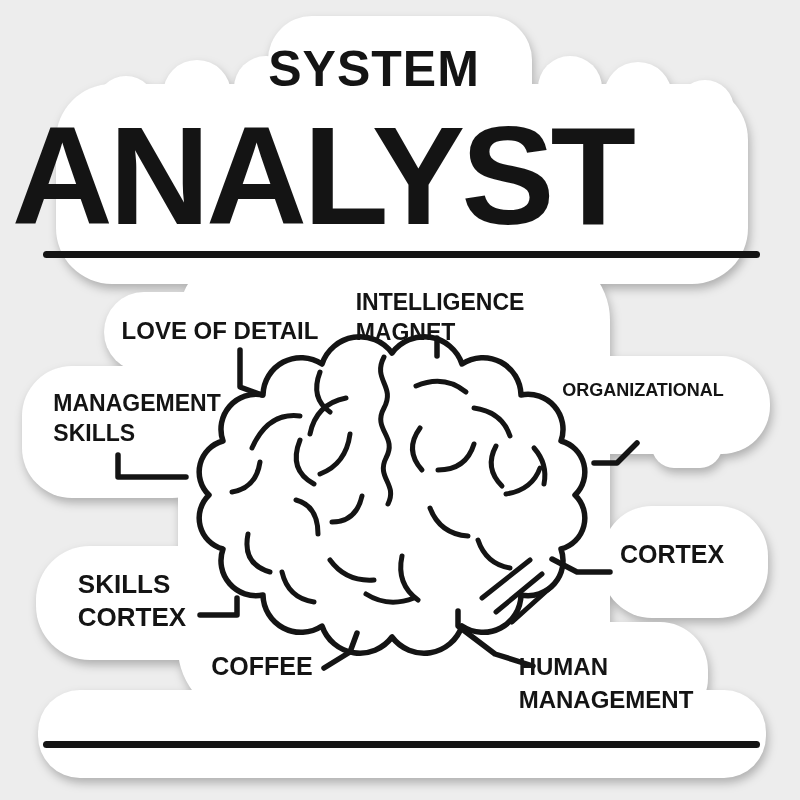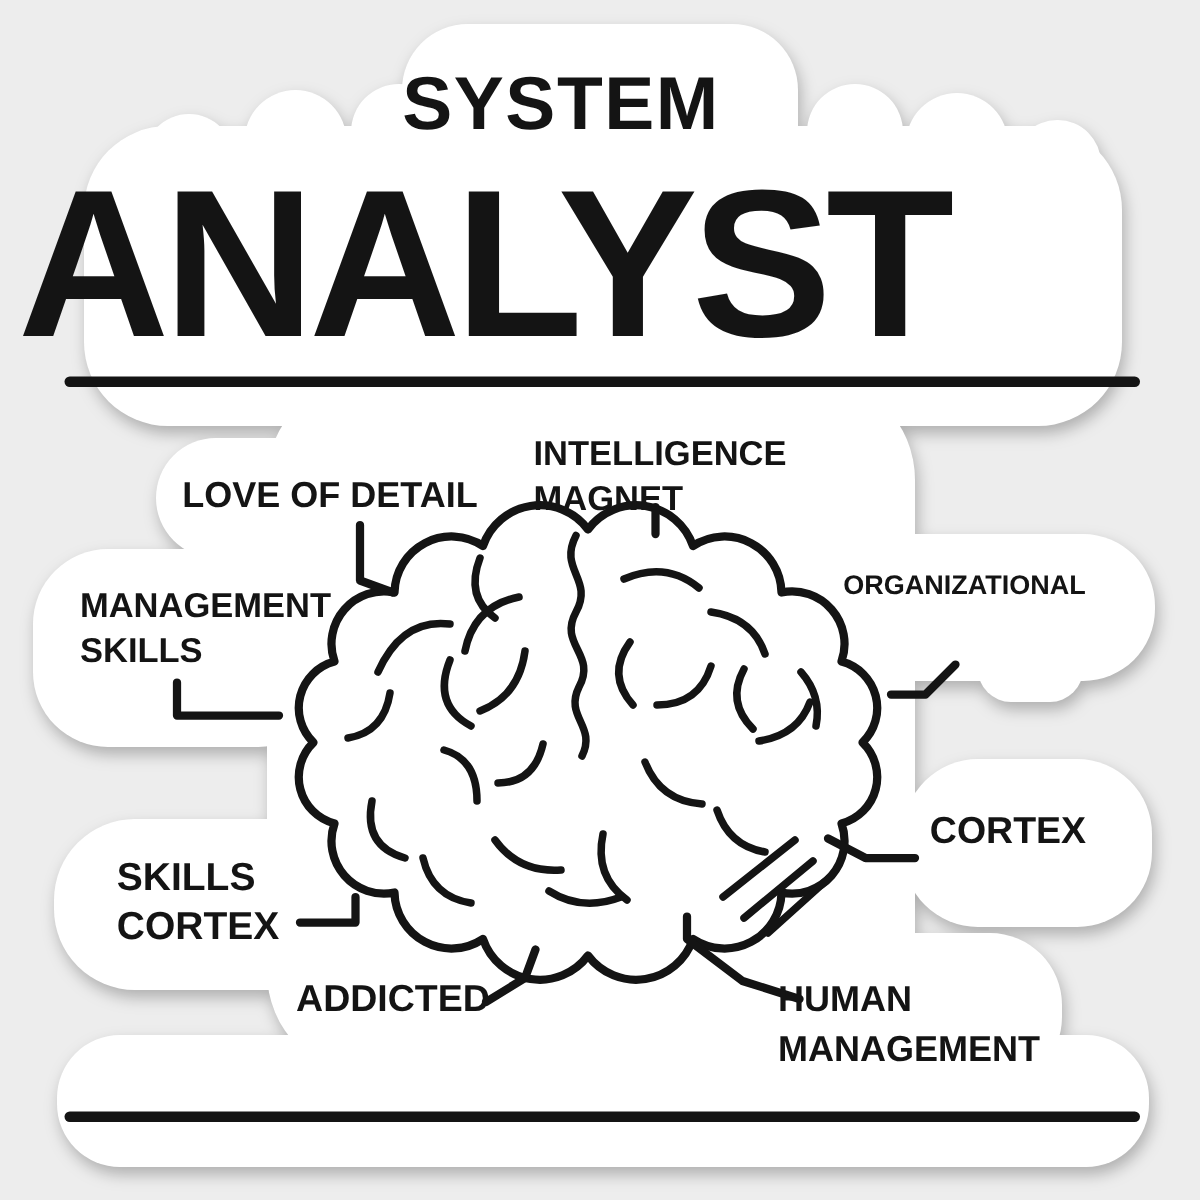--- a/index.html
+++ b/index.html
@@ -157,21 +157,21 @@
       <span>ORGANIZATIONAL</span>
     </div>
     <div class="label lbl-sarcasm">
       <span>SKILLS</span>
       <span>CORTEX</span>
     </div>
     <div class="label lbl-trust">
       <span>CORTEX</span>
     </div>
     <div class="label lbl-coffee">
-      <span>ADDICTED</span>
+      <span>COFFEE</span>
     </div>
     <div class="label lbl-human">
       <span>HUMAN</span>
       <span>MANAGEMENT</span>
     </div>
 
     <div class="rule rule-bottom"></div>
   </div>
 </div>
 

